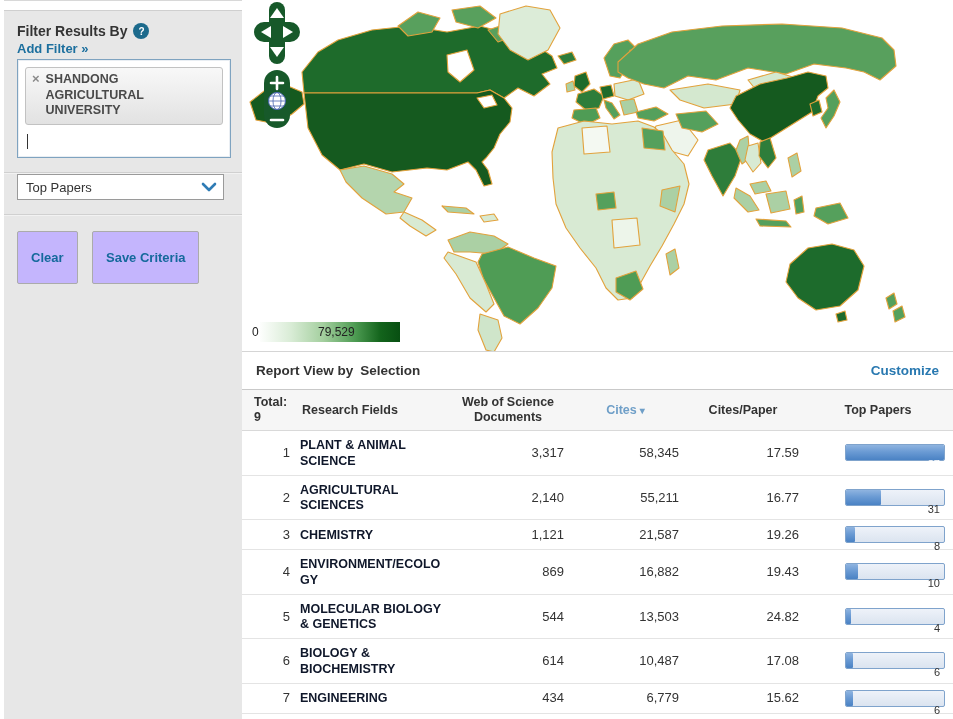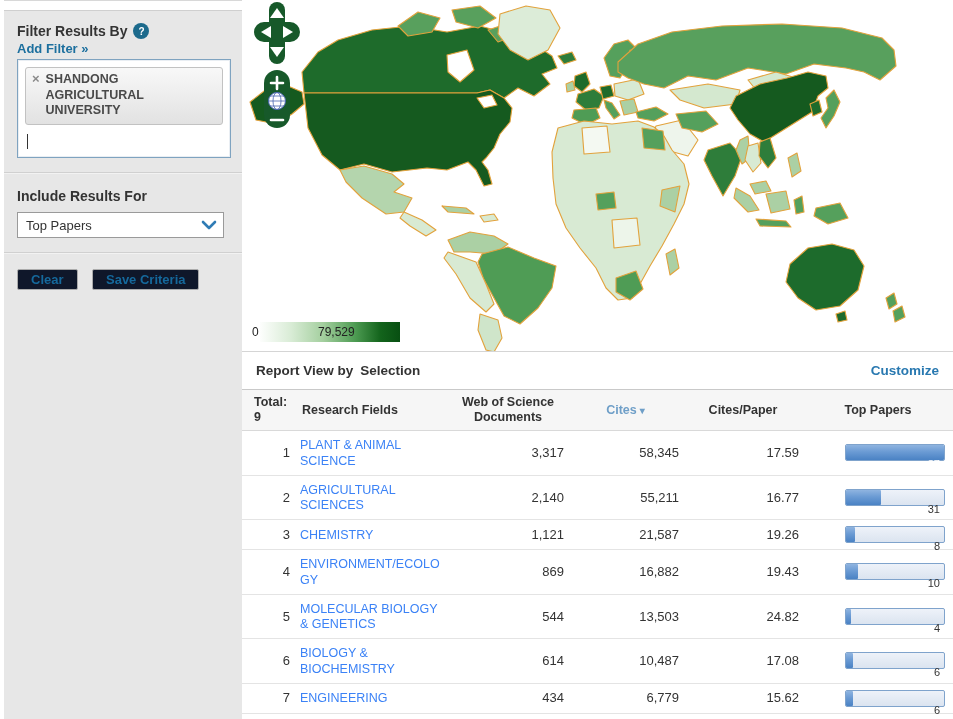--- a/index.html
+++ b/index.html
@@ -33,22 +33,22 @@
   .tag-x{color:#8a8a8a;font-weight:bold;cursor:pointer;font-size:13px;line-height:1.1;}
   .caret{display:block;width:1px;height:15px;background:#333;margin:9px 0 0 2px;}
   .sb-divider{border:none;border-top:1px solid #d0d0d0;border-bottom:1px solid #f2f2f2;margin:14px 0 0 0;}
   .sb-sub{font-size:14px;font-weight:bold;color:#333;margin:14px 0 8px 0;}
   .dropdown{
     width:207px;height:26px;background:#fff;border:1px solid #9a9a9a;box-sizing:border-box;
     display:flex;align-items:center;justify-content:space-between;padding:0 6px 0 8px;cursor:pointer;
   }
   .dropdown .dd-label{font-size:13px;color:#333;}
   .btn{
-    display:inline-block;background:#0f172a;border:1px solid #ababab;border-radius:2px;
-    color:#15699c;font-size:13px;font-weight:bold;padding:2px 13px;margin-right:10px;cursor:pointer;
+    display:inline-block;background:#c4b5fd;border:1px solid #ababab;border-radius:2px;
+    color:#15699c;font-size:13px;font-weight:bold;padding:18px 13px;margin-right:10px;cursor:pointer;
   }
   
   .rightpanel{position:absolute;left:242px;top:0;width:711px;height:719px;background:#fff;}
   .map-section{position:relative;width:711px;height:352px;border-bottom:1px solid #d5d5d5;box-sizing:border-box;background:#fff;overflow:hidden;}
   .map-svg{position:absolute;left:0;top:0;}
   .map-controls{position:absolute;left:10px;top:2px;}
   .legend{position:absolute;left:10px;bottom:7px;width:160px;height:22px;font-size:12px;color:#222;}
   .legend-bar{
     position:absolute;left:8px;top:0;width:140px;height:20px;
     background:linear-gradient(90deg,#fdfefd 0%,#d9ecd6 22%,#a4cf9f 45%,#4d9b52 68%,#13641c 86%,#084f12 100%);
@@ -70,21 +70,21 @@
     font-size:12.5px;font-weight:bold;color:#333;padding:5px 4px;line-height:1.2;vertical-align:middle;
   }
   th.h-rank{text-align:left;padding-left:12px;}
   th.h-field{text-align:left;}
   th.h-center{text-align:center;}
   th.h-cites{color:#6f9fc8;cursor:pointer;}
   .sort-arrow{font-size:10px;margin-left:3px;}
   tbody td{border-bottom:1px solid #e4e4e4;padding:6px 4px;vertical-align:middle;line-height:1.18;}
   td.c-rank{text-align:right;padding-right:8px;color:#333;}
   td.c-field{padding-left:2px;}
-  .field-link{color:#3b82f6;font-weight:normal;font-size:12.5px;text-decoration:none;cursor:pointer;word-break:break-word;}
+  .field-link{color:#0f172a;font-weight:bold;font-size:12.5px;text-decoration:none;cursor:pointer;word-break:break-word;}
   td.c-num{text-align:right;padding-right:4px;color:#333;}
   td.c-bar{padding-left:42px;}
   .bar{position:relative;width:100px;height:17px;border:1px solid #7fa3cc;background:linear-gradient(#eef2f9,#dbe4f0);border-radius:2px;box-sizing:border-box;}
   .bar-fill{position:absolute;left:0;top:0;bottom:0;background:linear-gradient(#8fb4e0 0%,#6b9bd4 45%,#4a82c4 100%);border-radius:1px;}
   .bar-label{position:absolute;right:4px;top:1px;font-size:11px;color:#333;margin-top:12px;}
   tr.full .bar-label{color:#ffffff;}
 </style>
 </head>
 <body>
 
@@ -103,21 +103,20 @@
         <span class="tag-x">×</span>
         <span>SHANDONG AGRICULTURAL UNIVERSITY</span>
       </div>
       <span class="caret"></span>
     </div>
   </div>
 
   <hr class="sb-divider">
 
   <div class="sb-section" style="padding-top:0;">
-    <div class="sb-sub">Include Results For</div>
     <div class="dropdown">
       <span class="dd-label">Top Papers</span>
       <svg width="16" height="10" viewBox="0 0 16 10">
         <polyline points="2,2 8,8 14,2" fill="none" stroke="#2f7cb5" stroke-width="2.6" stroke-linecap="round" stroke-linejoin="round"></polyline>
       </svg>
     </div>
   </div>
 
   <hr class="sb-divider">
 

